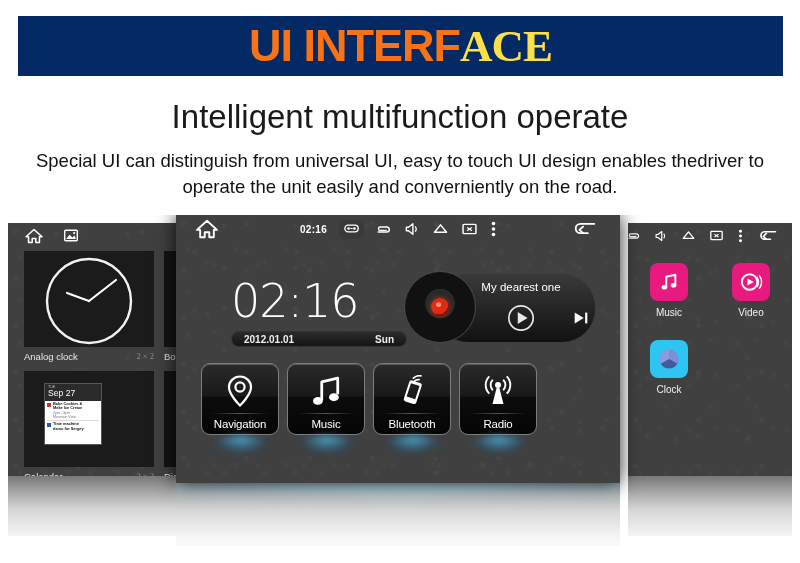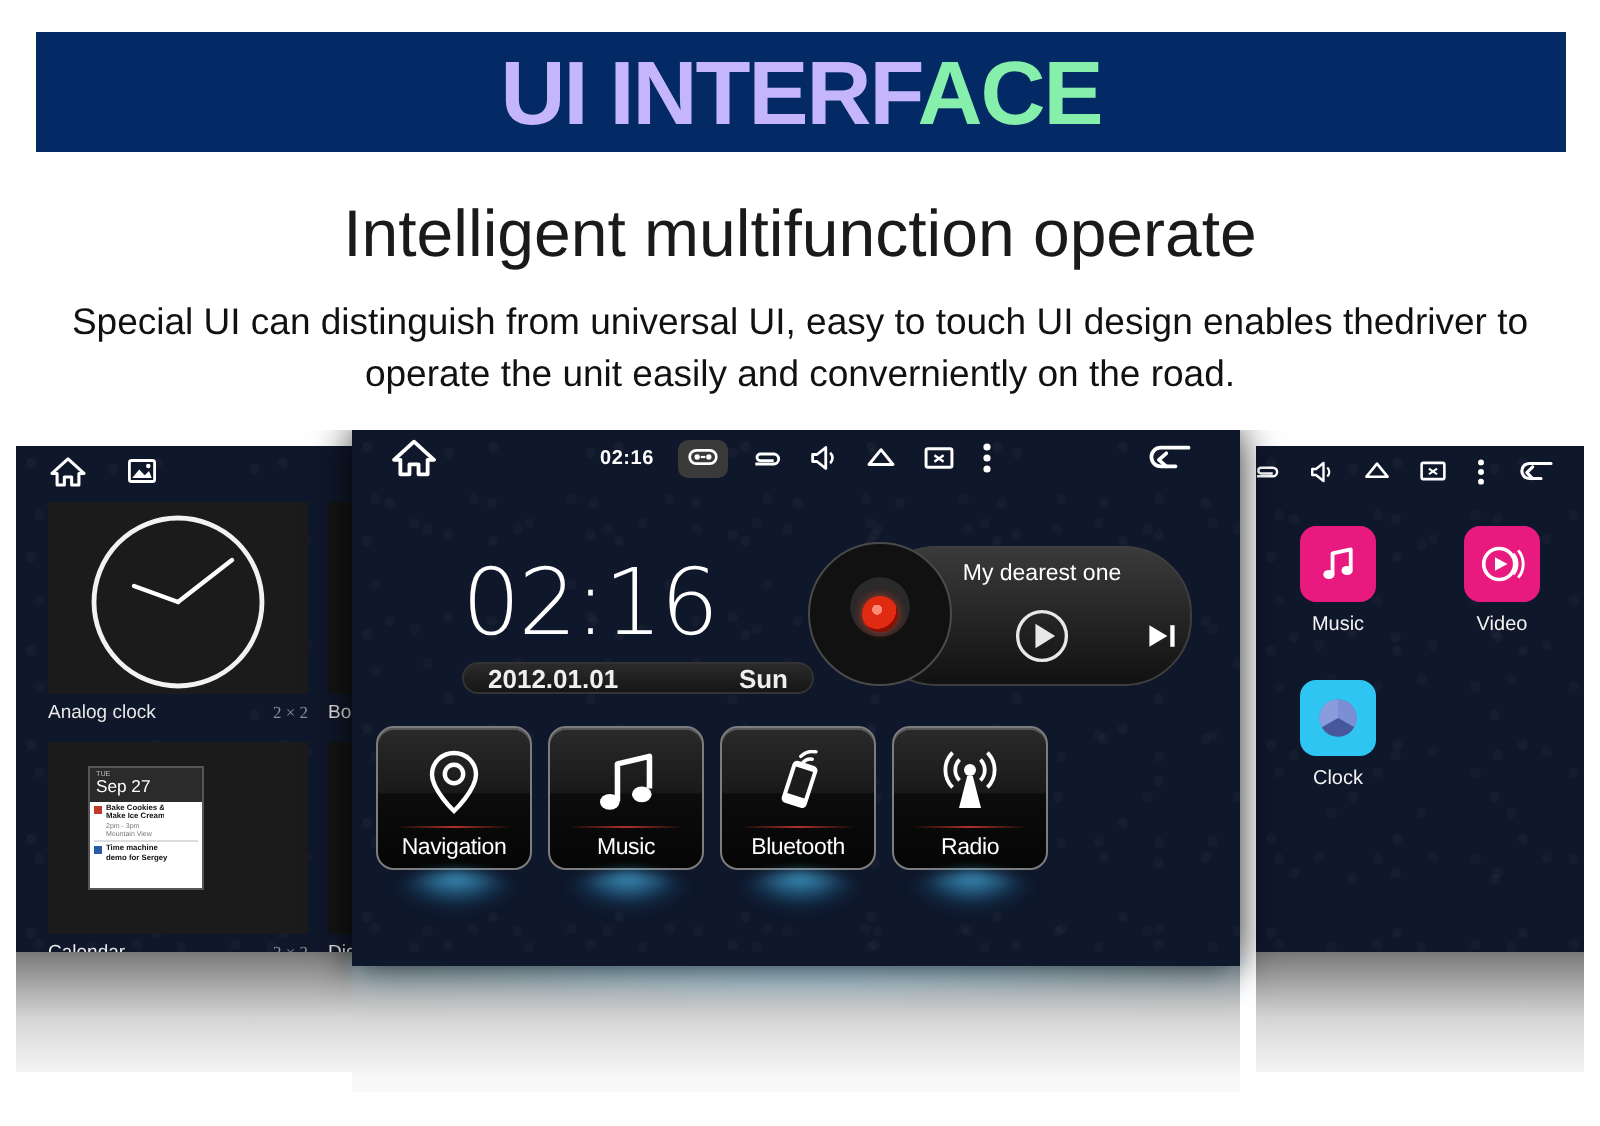--- a/index.html
+++ b/index.html
@@ -10,37 +10,37 @@
 
   
   .banner{
     position:absolute;left:18px;top:16px;width:765px;height:60px;
     background:#042a66;display:flex;align-items:center;justify-content:center;
   }
   .banner-title{
     font-size:45px;font-weight:bold;letter-spacing:-1px;line-height:1;
     font-family:"Liberation Sans",sans-serif;white-space:nowrap;
   }
-  .banner-title .w{color:#c4b5fd;}
-  .banner-title .y{color:#86efac;}
+  .banner-title .w{color:#f97316;}
+  .banner-title .y{color:#fde047;font-family:Liberation Serif, serif;}
 
   
   .headline{
     position:absolute;left:0;top:98px;width:800px;text-align:center;
     font-size:33px;color:#1a1a1a;font-weight:normal;letter-spacing:0px;
   }
   .subcopy{
     position:absolute;left:8px;top:148px;width:784px;text-align:center;
     font-size:18.5px;color:#111;line-height:26px;
   }
 
   
   .strip{position:absolute;left:0;top:215px;width:800px;height:348px;overflow:hidden;}
 
-  .screen{position:absolute;background:#0f172a;overflow:hidden;}
+  .screen{position:absolute;background:#404040;overflow:hidden;}
 
   .noise{
     position:absolute;inset:0;
     background-image:
       radial-gradient(circle at 12% 18%, rgba(255,255,255,.030) 0 2px, transparent 3px),
       radial-gradient(circle at 37% 62%, rgba(255,255,255,.026) 0 2px, transparent 3px),
       radial-gradient(circle at 68% 28%, rgba(255,255,255,.028) 0 2px, transparent 3px),
       radial-gradient(circle at 84% 74%, rgba(255,255,255,.024) 0 2px, transparent 3px),
       radial-gradient(circle at 55% 88%, rgba(255,255,255,.022) 0 2px, transparent 3px),
       radial-gradient(circle at 24% 80%, rgba(255,255,255,.022) 0 2px, transparent 3px);
@@ -80,30 +80,30 @@
   .ct-status{position:absolute;left:0;top:0;width:100%;height:28px;display:flex;align-items:center;}
   .ct-home{position:absolute;left:20px;top:4px;}
   .ct-icons{position:absolute;left:0;top:0;width:100%;height:28px;display:flex;align-items:center;justify-content:center;gap:14px;}
   .ct-time{color:#fff;font-size:10px;font-weight:bold;letter-spacing:.3px;}
   .icon-sel{background:#3a3a3a;border-radius:5px;padding:3px 5px 5px;margin:0 -2px;}
   .ct-back{position:absolute;right:22px;top:5px;}
 
   .clockw{position:absolute;left:55px;top:62px;width:190px;}
   .clock-time{color:#fff;font-size:46px;font-weight:300;line-height:48px;letter-spacing:-1px;font-family:"DejaVu Sans",sans-serif;}
   .clock-bar{margin-top:6px;height:16px;border-radius:8px;background:linear-gradient(#2b2b2b,#151515);border:1px solid #333;display:flex;align-items:center;justify-content:space-between;padding:0 12px;box-sizing:border-box;width:176px;}
-  .clock-date,.clock-day{color:#efefef;font-size:13px;font-weight:bold;}
+  .clock-date,.clock-day{color:#efefef;font-size:10px;font-weight:bold;}
 
   .musicw{position:absolute;left:228px;top:56px;width:190px;height:72px;}
   .mw-pill{position:absolute;left:30px;top:2px;width:160px;height:68px;border-radius:34px;background:linear-gradient(#3a3a3a,#111);border:1px solid #3e3e3e;}
   .mw-title{position:absolute;left:52px;top:10px;width:130px;text-align:center;color:#fff;font-size:11.5px;}
   .mw-ctrls{position:absolute;left:48px;top:32px;width:138px;display:flex;align-items:center;justify-content:space-between;}
   .mw-disc{position:absolute;left:0;top:0;width:70px;height:70px;border-radius:50%;background:radial-gradient(circle at 50% 45%,#2a2a2a 0 28%,#111 29% 100%);border:1px solid #4a4a4a;display:flex;align-items:center;justify-content:center;}
   .mw-hole{width:18px;height:18px;border-radius:50%;background:radial-gradient(circle at 42% 38%,#ff8a75 0 16%,#e02a12 17% 62%,#8c0f04 63% 100%);box-shadow:0 0 5px rgba(255,60,30,.65);}
 
-  .tiles{position:absolute;left:12px;top:148px;width:456px;display:flex;gap:8px;border-radius:21px;}
+  .tiles{position:absolute;left:25px;top:148px;width:456px;display:flex;gap:8px;border-radius:21px;}
   .tile{
     width:78px;height:72px;border-radius:9px;position:relative;box-sizing:border-box;
     background:linear-gradient(#2a2a2a 0%,#191919 46%,#0c0c0c 47%,#050505 100%);
     border:1px solid #7d7d7d;display:flex;flex-direction:column;align-items:center;
     box-shadow:inset 0 1px 0 rgba(255,255,255,.22);
   }
   .tile-ico{height:44px;display:flex;align-items:center;justify-content:center;padding-top:5px;}
   .tile-rule{width:58px;height:1px;background:linear-gradient(90deg,transparent,#b03127,transparent);}
   .tile-lbl{color:#fff;font-size:11.5px;padding-top:4px;letter-spacing:-.2px;}
   .tile-glow{position:absolute;left:6px;top:72px;width:66px;height:20px;border-radius:50%;background:radial-gradient(ellipse at 50% 0%,rgba(80,200,255,.80),rgba(20,90,140,.22) 55%,transparent 75%);filter:blur(3px);}

